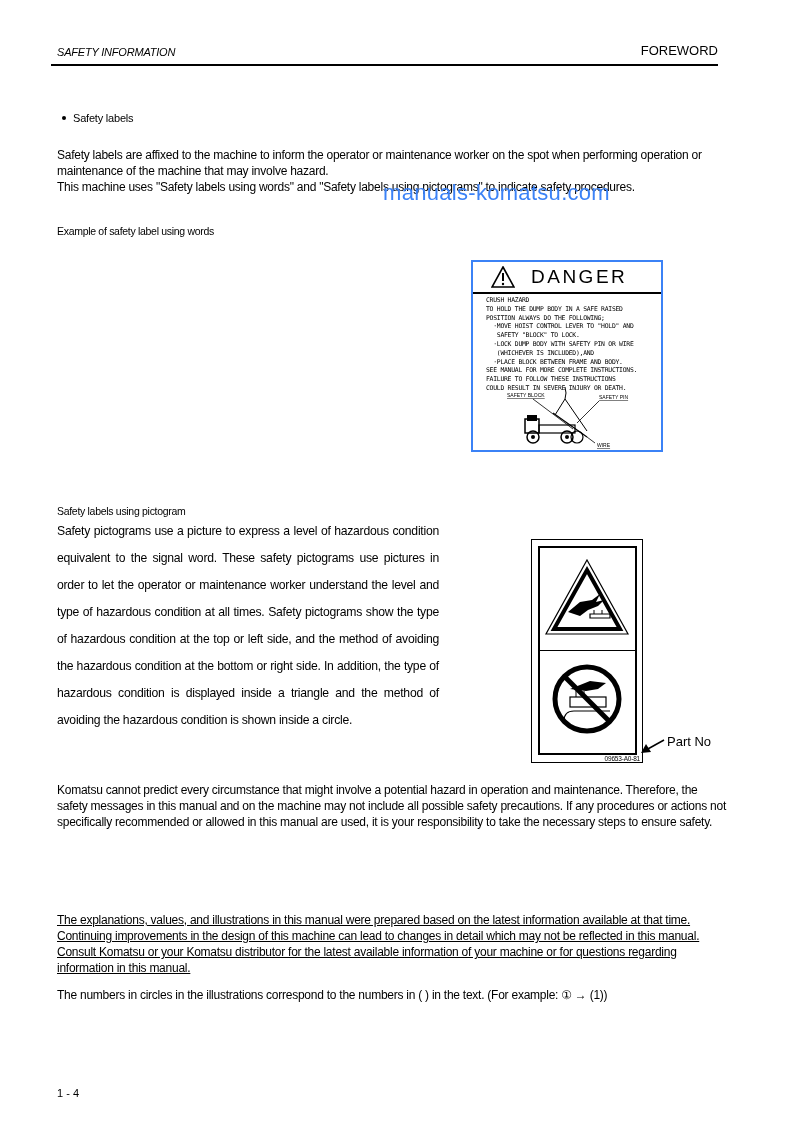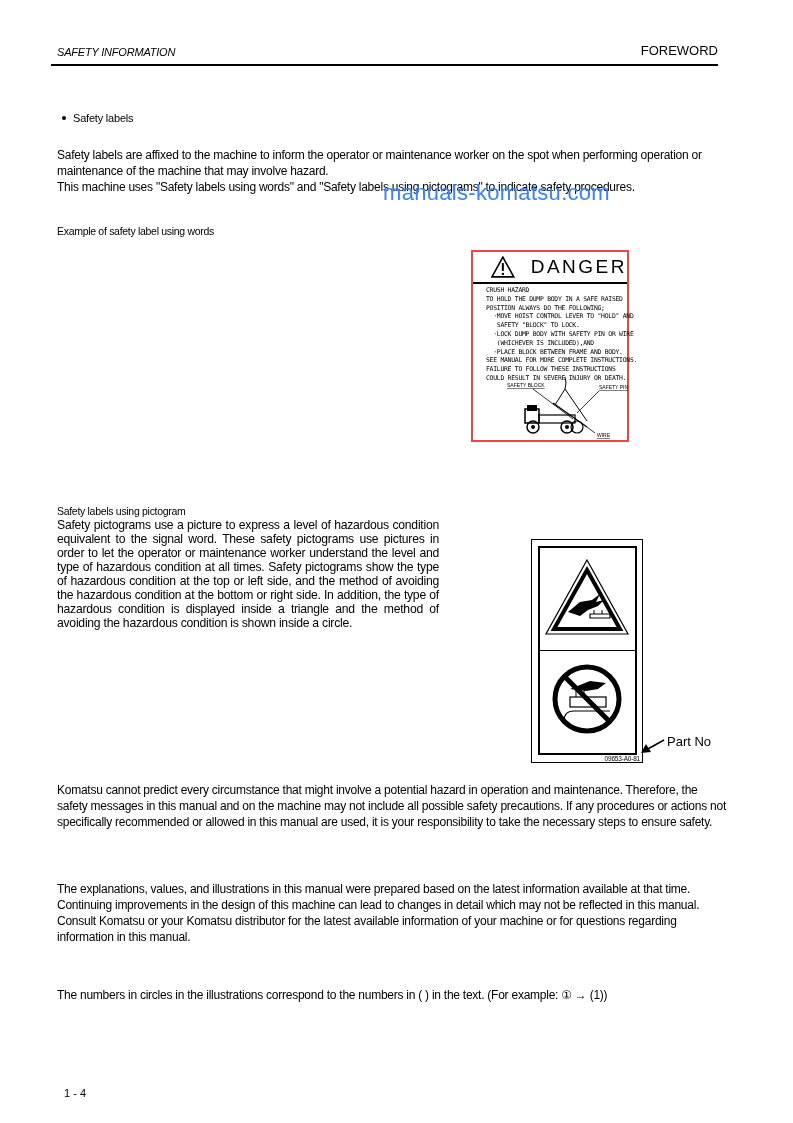--- a/index.html
+++ b/index.html
@@ -11,28 +11,28 @@
     .header-right { position: absolute; right: 75px; top: 43px; font-size: 13px; }
     .header-rule { position: absolute; left: 51px; width: 667px; top: 64px; height: 2px; background: #000; }
     .bullet-heading { position: absolute; left: 62px; top: 112px; font-size: 11px; letter-spacing: -0.2px; }
     .bullet-heading .dot { display: inline-block; width: 4px; height: 4px; border-radius: 50%; background: #000; margin-right: 7px; vertical-align: middle; position: relative; top: -1px; }
     .para { position: absolute; left: 57px; font-size: 12px; line-height: 16px; letter-spacing: -0.25px; }
     .p1 { top: 147px; width: 670px; }
     .watermark { position: absolute; left: 383px; top: 180px; font-size: 22px; color: #3b82f6; letter-spacing: 0.3px; background: transparent; }
     .sub-heading { position: absolute; left: 57px; font-size: 10.5px; letter-spacing: -0.3px; }
     .sh1 { top: 225px; }
     .sh2 { top: 505px; }
-    .p2 { top: 518px; width: 382px; text-align: justify; line-height: 14px; font-size: 12.2px; }
+    .p2 { top: 518px; width: 382px; text-align: justify; line-height: 27px; font-size: 12.2px; }
     .p3 { top: 782px; width: 670px; }
-    .p4 { top: 881px; width: 670px; }
+    .p4 { top: 912px; width: 670px; text-decoration: underline; }
     .p5 { top: 987px; width: 670px; }
-    .page-no { position: absolute; left: 64px; top: 1087px; font-size: 11px; }
+    .page-no { position: absolute; left: 57px; top: 1087px; font-size: 11px; }
 
     
-    .danger-label { position: absolute; left: 471px; top: 250px; width: 158px; height: 192px; border: 2px solid #ef4444; box-sizing: border-box; }
+    .danger-label { position: absolute; left: 471px; top: 260px; width: 192px; height: 192px; border: 2px solid #3b82f6; box-sizing: border-box; }
     .danger-head { height: 30px; border-bottom: 2px solid #000; display: flex; align-items: center; }
     .danger-head .tri { margin-left: 18px; width: 24px; height: 22px; }
     .danger-word { margin-left: 16px; font-size: 19px; letter-spacing: 2.5px; font-weight: normal; }
     .danger-body { font-family: "DejaVu Sans Mono", monospace; font-size: 6.4px; line-height: 8.8px; padding: 2px 4px 0 13px; letter-spacing: -0.25px; white-space: pre; }
     .danger-illus { position: absolute; left: 30px; top: 123px; width: 140px; height: 64px; }
 
     
     .picto-outer { position: absolute; left: 531px; top: 539px; width: 112px; height: 224px; border: 1px solid #000; box-sizing: border-box; }
     .picto-inner { position: absolute; left: 6px; top: 6px; width: 99px; height: 209px; border: 2px solid #000; box-sizing: border-box; }
     .picto-divider { position: absolute; left: 0; right: 0; top: 102px; height: 1px; background: #000; }

